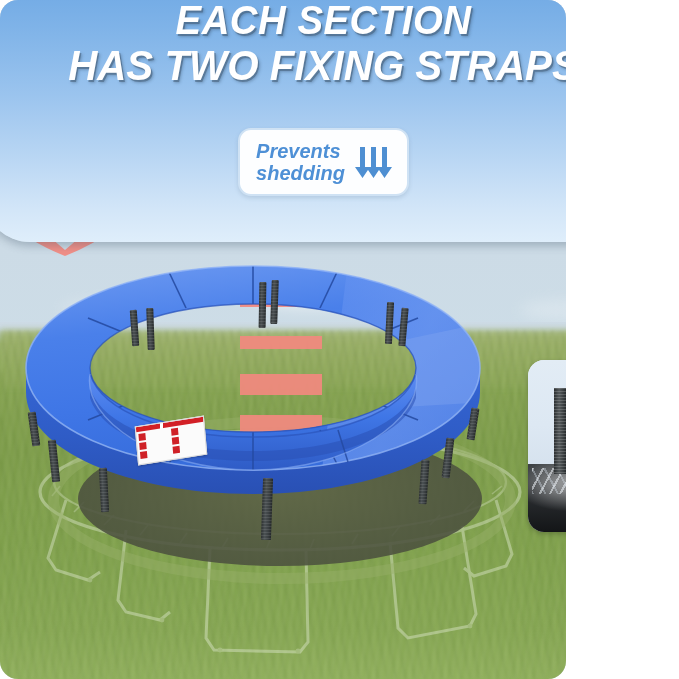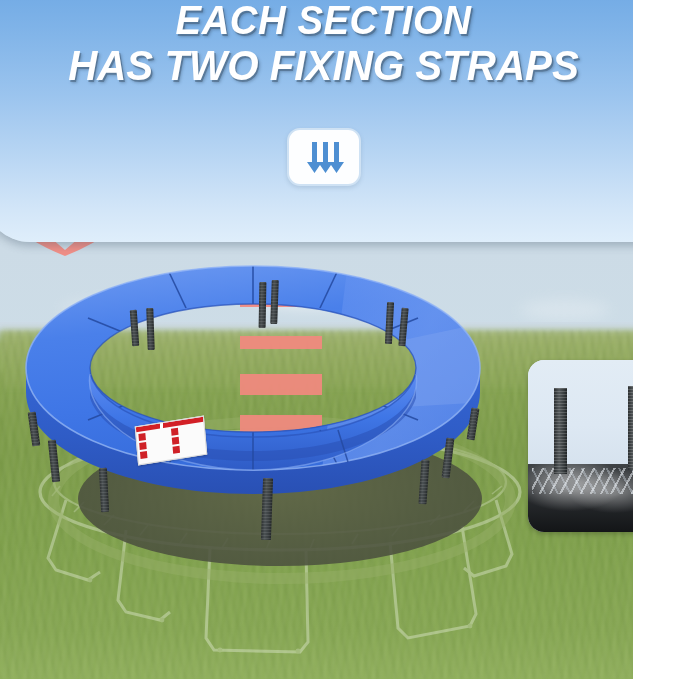--- a/index.html
+++ b/index.html
@@ -2,25 +2,26 @@
 <html><head>
 <meta charset="utf-8">
 <style>
   html, body {
     margin: 0;
     padding: 0;
     background: #ffffff;
   }
   #stage {
     position: relative;
-    width: 633px;
+    width: 566px;
     height: 679px;
     overflow: hidden;
     font-family: "Liberation Sans", sans-serif;
     background: #cfd9df;
+    border-radius: 18px;
   }
 
   
   .bg-sky {
     position: absolute;
     left: 0; top: 0; width: 679px; height: 352px;
     background: linear-gradient(to bottom,
         #c4d4e2 0%,
         #c9d8e4 40%,
         #ccdbe6 70%,
@@ -508,20 +509,22 @@
 
   <div class="banner">
     <div class="headline">
       <div>EACH SECTION</div>
       <div class="l2">HAS TWO FIXING STRAPS</div>
     </div>
 
     <div class="badges">
 
       <div class="badge">
+        <span class="badge-label">Prevents
+shedding</span>
         <svg class="badge-icon" width="40" height="34" viewBox="0 0 40 34">
           <g fill="#4e8fd2">
             <path d="M4 2 h5 v20 h5 L6.5 33 L-1 22 h5 z" transform="translate(3,0)"></path>
             <path d="M4 2 h5 v20 h5 L6.5 33 L-1 22 h5 z" transform="translate(14,0)"></path>
             <path d="M4 2 h5 v20 h5 L6.5 33 L-1 22 h5 z" transform="translate(25,0)"></path>
           </g>
         </svg>
       </div>
 
 

